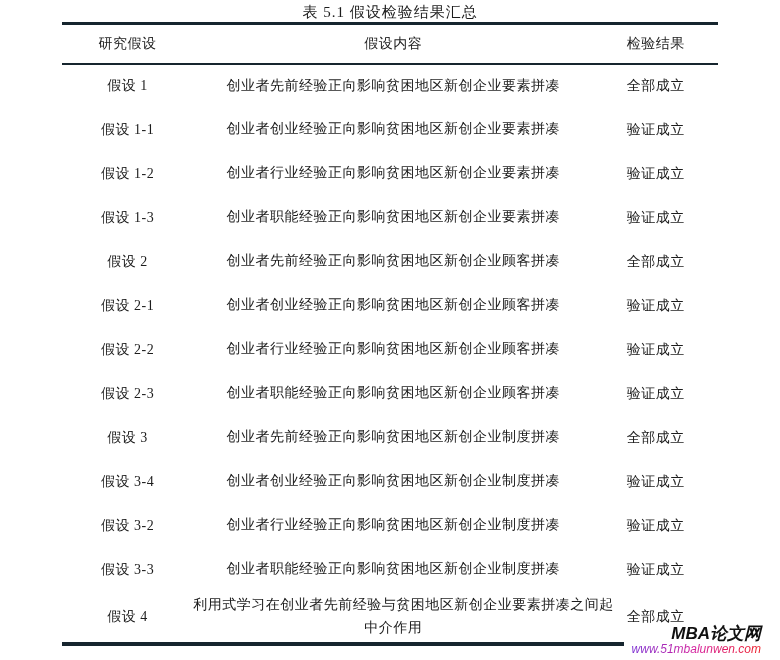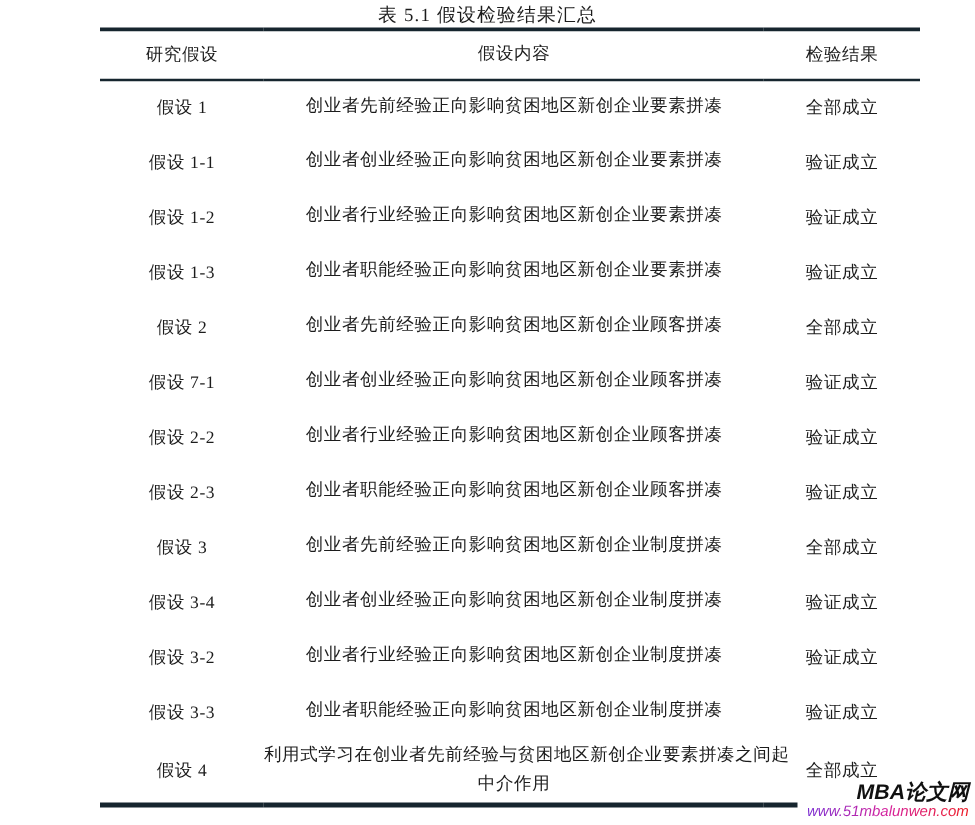--- a/index.html
+++ b/index.html
@@ -29,21 +29,21 @@
   .caption {
     position: absolute;
     top: 3px; left: 0;
     width: 100%;
     text-align: center;
     font-size: 15px;
     letter-spacing: 1px;
   }
   table.results {
     position: absolute;
-    left: 80px; top: 22px;
+    left: 62px; top: 22px;
     width: 656px;
     border-collapse: collapse;
     table-layout: fixed;
     border-top: 3px solid var(--rule);
     border-bottom: 4px solid var(--rule);
   }
   table.results thead tr {
     height: 40px;
     border-bottom: 2px solid var(--rule);
   }
@@ -63,21 +63,21 @@
   .col-content {
     width: 61%;
     white-space: pre-line;
     word-break: keep-all;
     line-height: 1.6;
     margin-left: 48px;
   }
   .col-result { width: 19%; }
   .watermark {
     position: absolute;
-    right: 2px; bottom: 2px;
+    right: 16px; bottom: 2px;
     background: var(--bg);
     text-align: right;
     padding: 0 3px 1px 8px;
     line-height: 1.15;
   }
   .watermark .brand {
     font-family: "Liberation Sans", "DejaVu Sans", sans-serif;
     font-weight: bold;
     font-style: italic;
     font-size: 17px;
@@ -138,21 +138,21 @@
     <td class="col-result">验证成立</td>
   </tr>
 
   <tr>
     <td class="col-id">假设 2</td>
     <td class="col-content">创业者先前经验正向影响贫困地区新创企业顾客拼凑</td>
     <td class="col-result">全部成立</td>
   </tr>
 
   <tr>
-    <td class="col-id">假设 7-1</td>
+    <td class="col-id">假设 2-1</td>
     <td class="col-content">创业者创业经验正向影响贫困地区新创企业顾客拼凑</td>
     <td class="col-result">验证成立</td>
   </tr>
 
   <tr>
     <td class="col-id">假设 2-2</td>
     <td class="col-content">创业者行业经验正向影响贫困地区新创企业顾客拼凑</td>
     <td class="col-result">验证成立</td>
   </tr>
 

